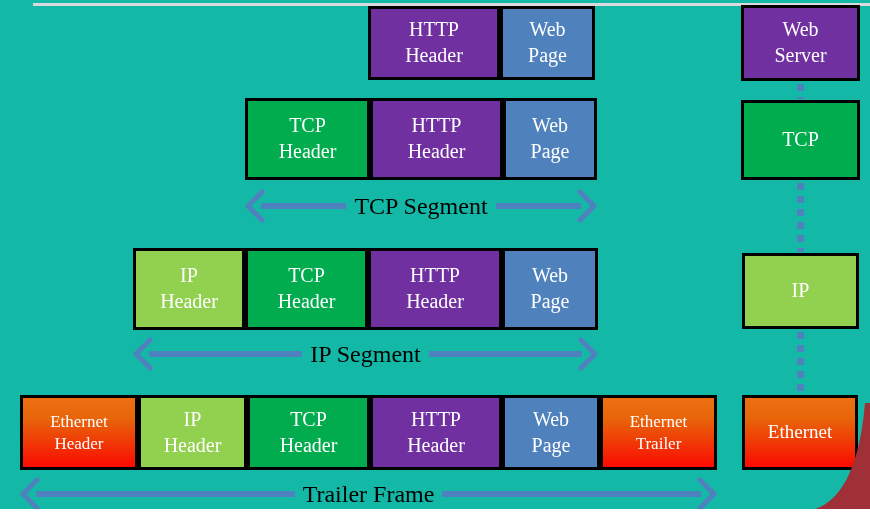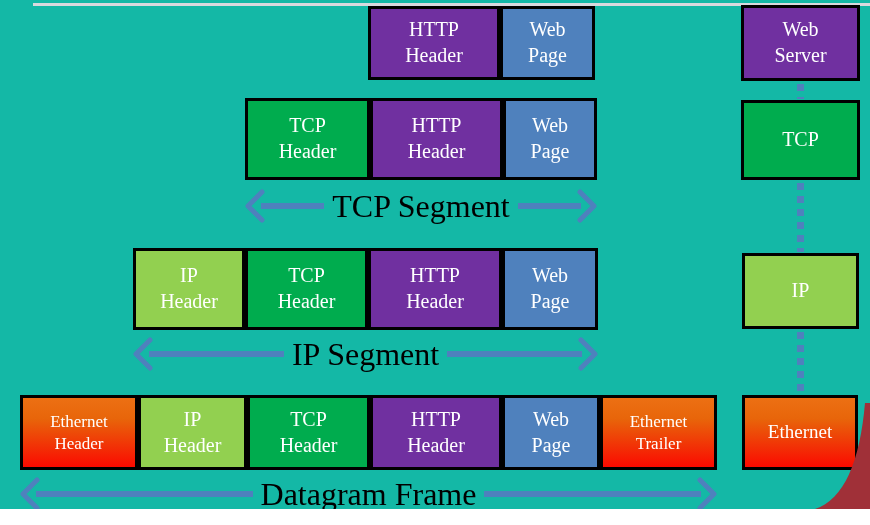--- a/index.html
+++ b/index.html
@@ -16,21 +16,21 @@
   .box-label{white-space:pre-line; line-height:1.28;}
   .c-purple{background:#7030A0;}
   .c-blue{background:#4F81BD;}
   .c-green{background:#00AC4E;}
   .c-lgreen{background:#92D050;}
   .c-eth{background:linear-gradient(180deg,#EC7013 0%,#E8650A 30%,#F32B05 75%,#FC0A00 100%);}
   .arrow{position:absolute; height:34px; display:flex; align-items:center;}
   .arrow .line{flex:1; height:6px; background:#4E81BD; margin:0 -4px;}
   .arrow .head{width:20px; height:34px; flex:0 0 auto; z-index:1;}
   .arrow .head polyline{fill:none; stroke:#4E81BD; stroke-width:5; stroke-linecap:round; stroke-linejoin:round;}
-  .arrow-label{padding:0 12px; font-size:32px; color:#000; white-space:nowrap; z-index:1; background:transparent;}
+  .arrow-label{padding:0 12px; font-size:24px; color:#000; white-space:nowrap; z-index:1; background:transparent;}
   .dotted{
     position:absolute; left:797px; width:7px;
     background:repeating-linear-gradient(180deg,#4F81BD 0px,#4F81BD 7px,transparent 7px,transparent 13px);
   }
   .corner{position:absolute; right:0; bottom:0; width:56px; height:106px;}
   .corner path{fill:#A03038;}
 </style>
 </head>
 <body>
 
@@ -124,21 +124,21 @@
   <div class="box c-eth" style="left:600px;top:395px;width:117px;height:75px;font-size:17px">
     <span class="box-label">Ethernet
 Trailer</span>
   </div>
 
   <div class="arrow" style="left:20px;top:477px;width:697px">
     <svg class="head" viewBox="0 0 20 34">
         <polyline points="17,3 3,17 17,31"></polyline>
       </svg>
     <div class="line"></div>
-    <div class="arrow-label">Datagram Frame</div>
+    <div class="arrow-label">Trailer Frame</div>
     <div class="line"></div>
     <svg class="head" viewBox="0 0 20 34">
         <polyline points="3,3 17,17 3,31"></polyline>
       </svg>
   </div>
 
   <div class="dotted" style="top:84px;height:15px"></div>
   <div class="dotted" style="top:183px;height:69px"></div>
   <div class="dotted" style="top:332px;height:62px"></div>
 

